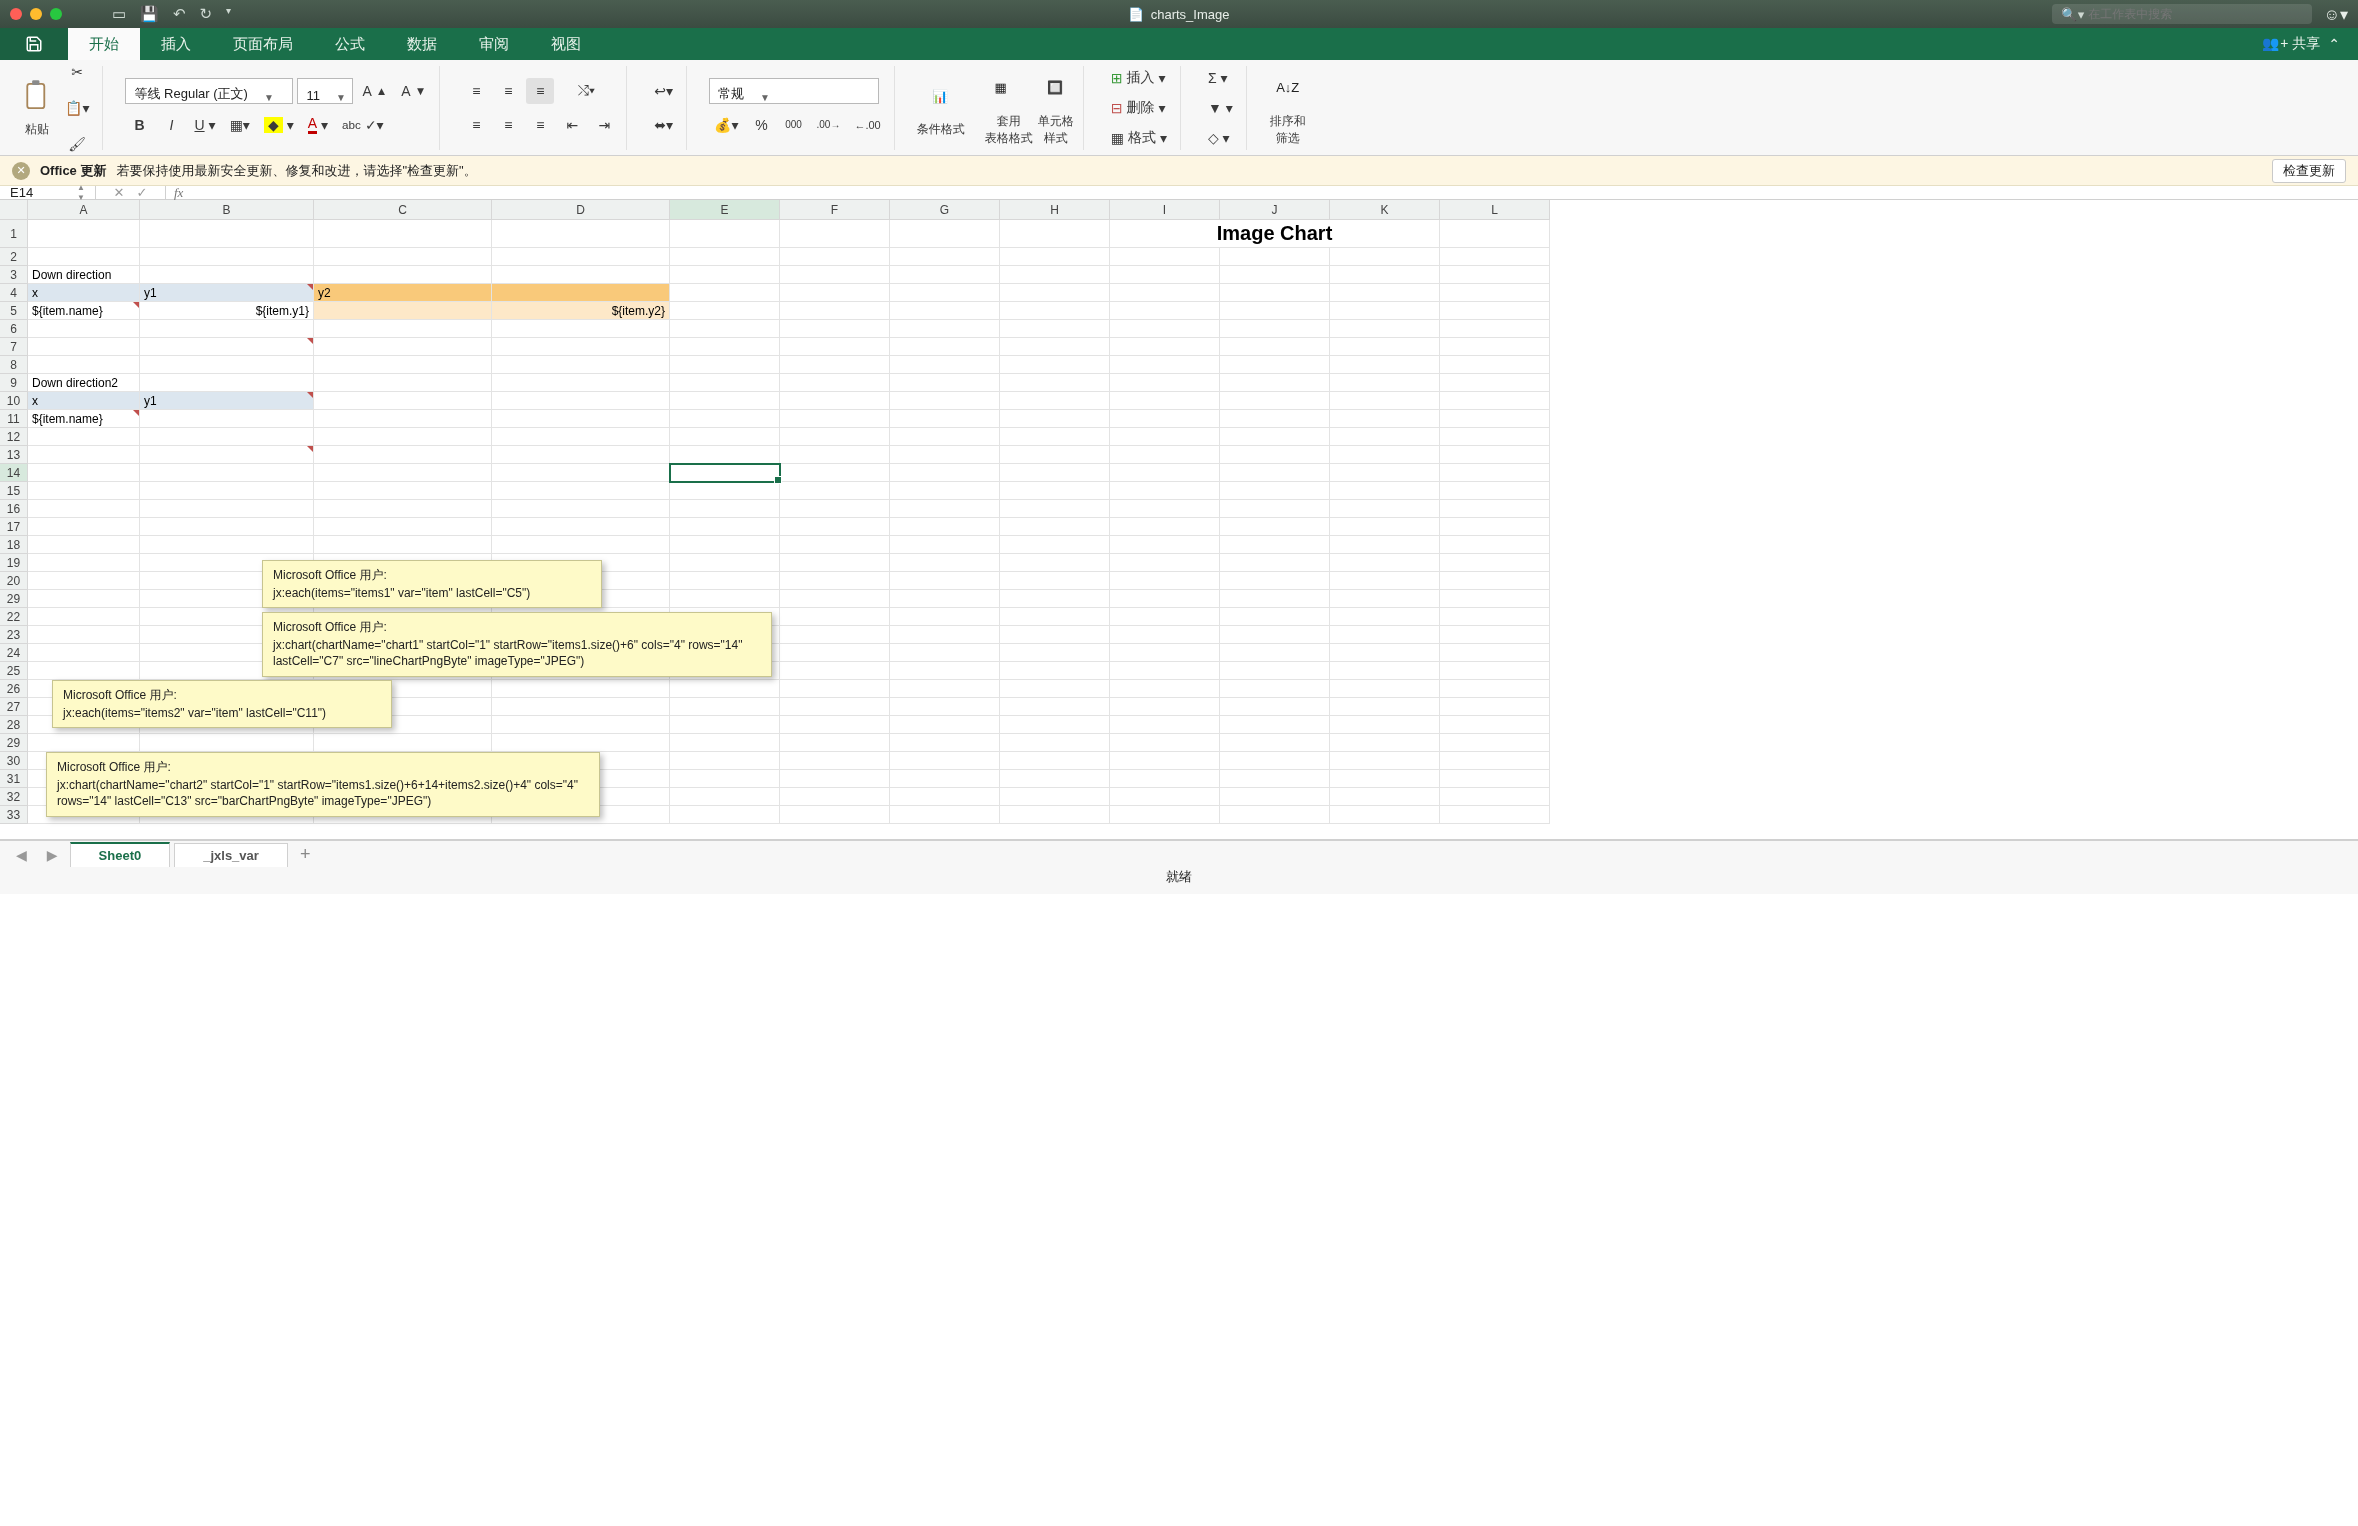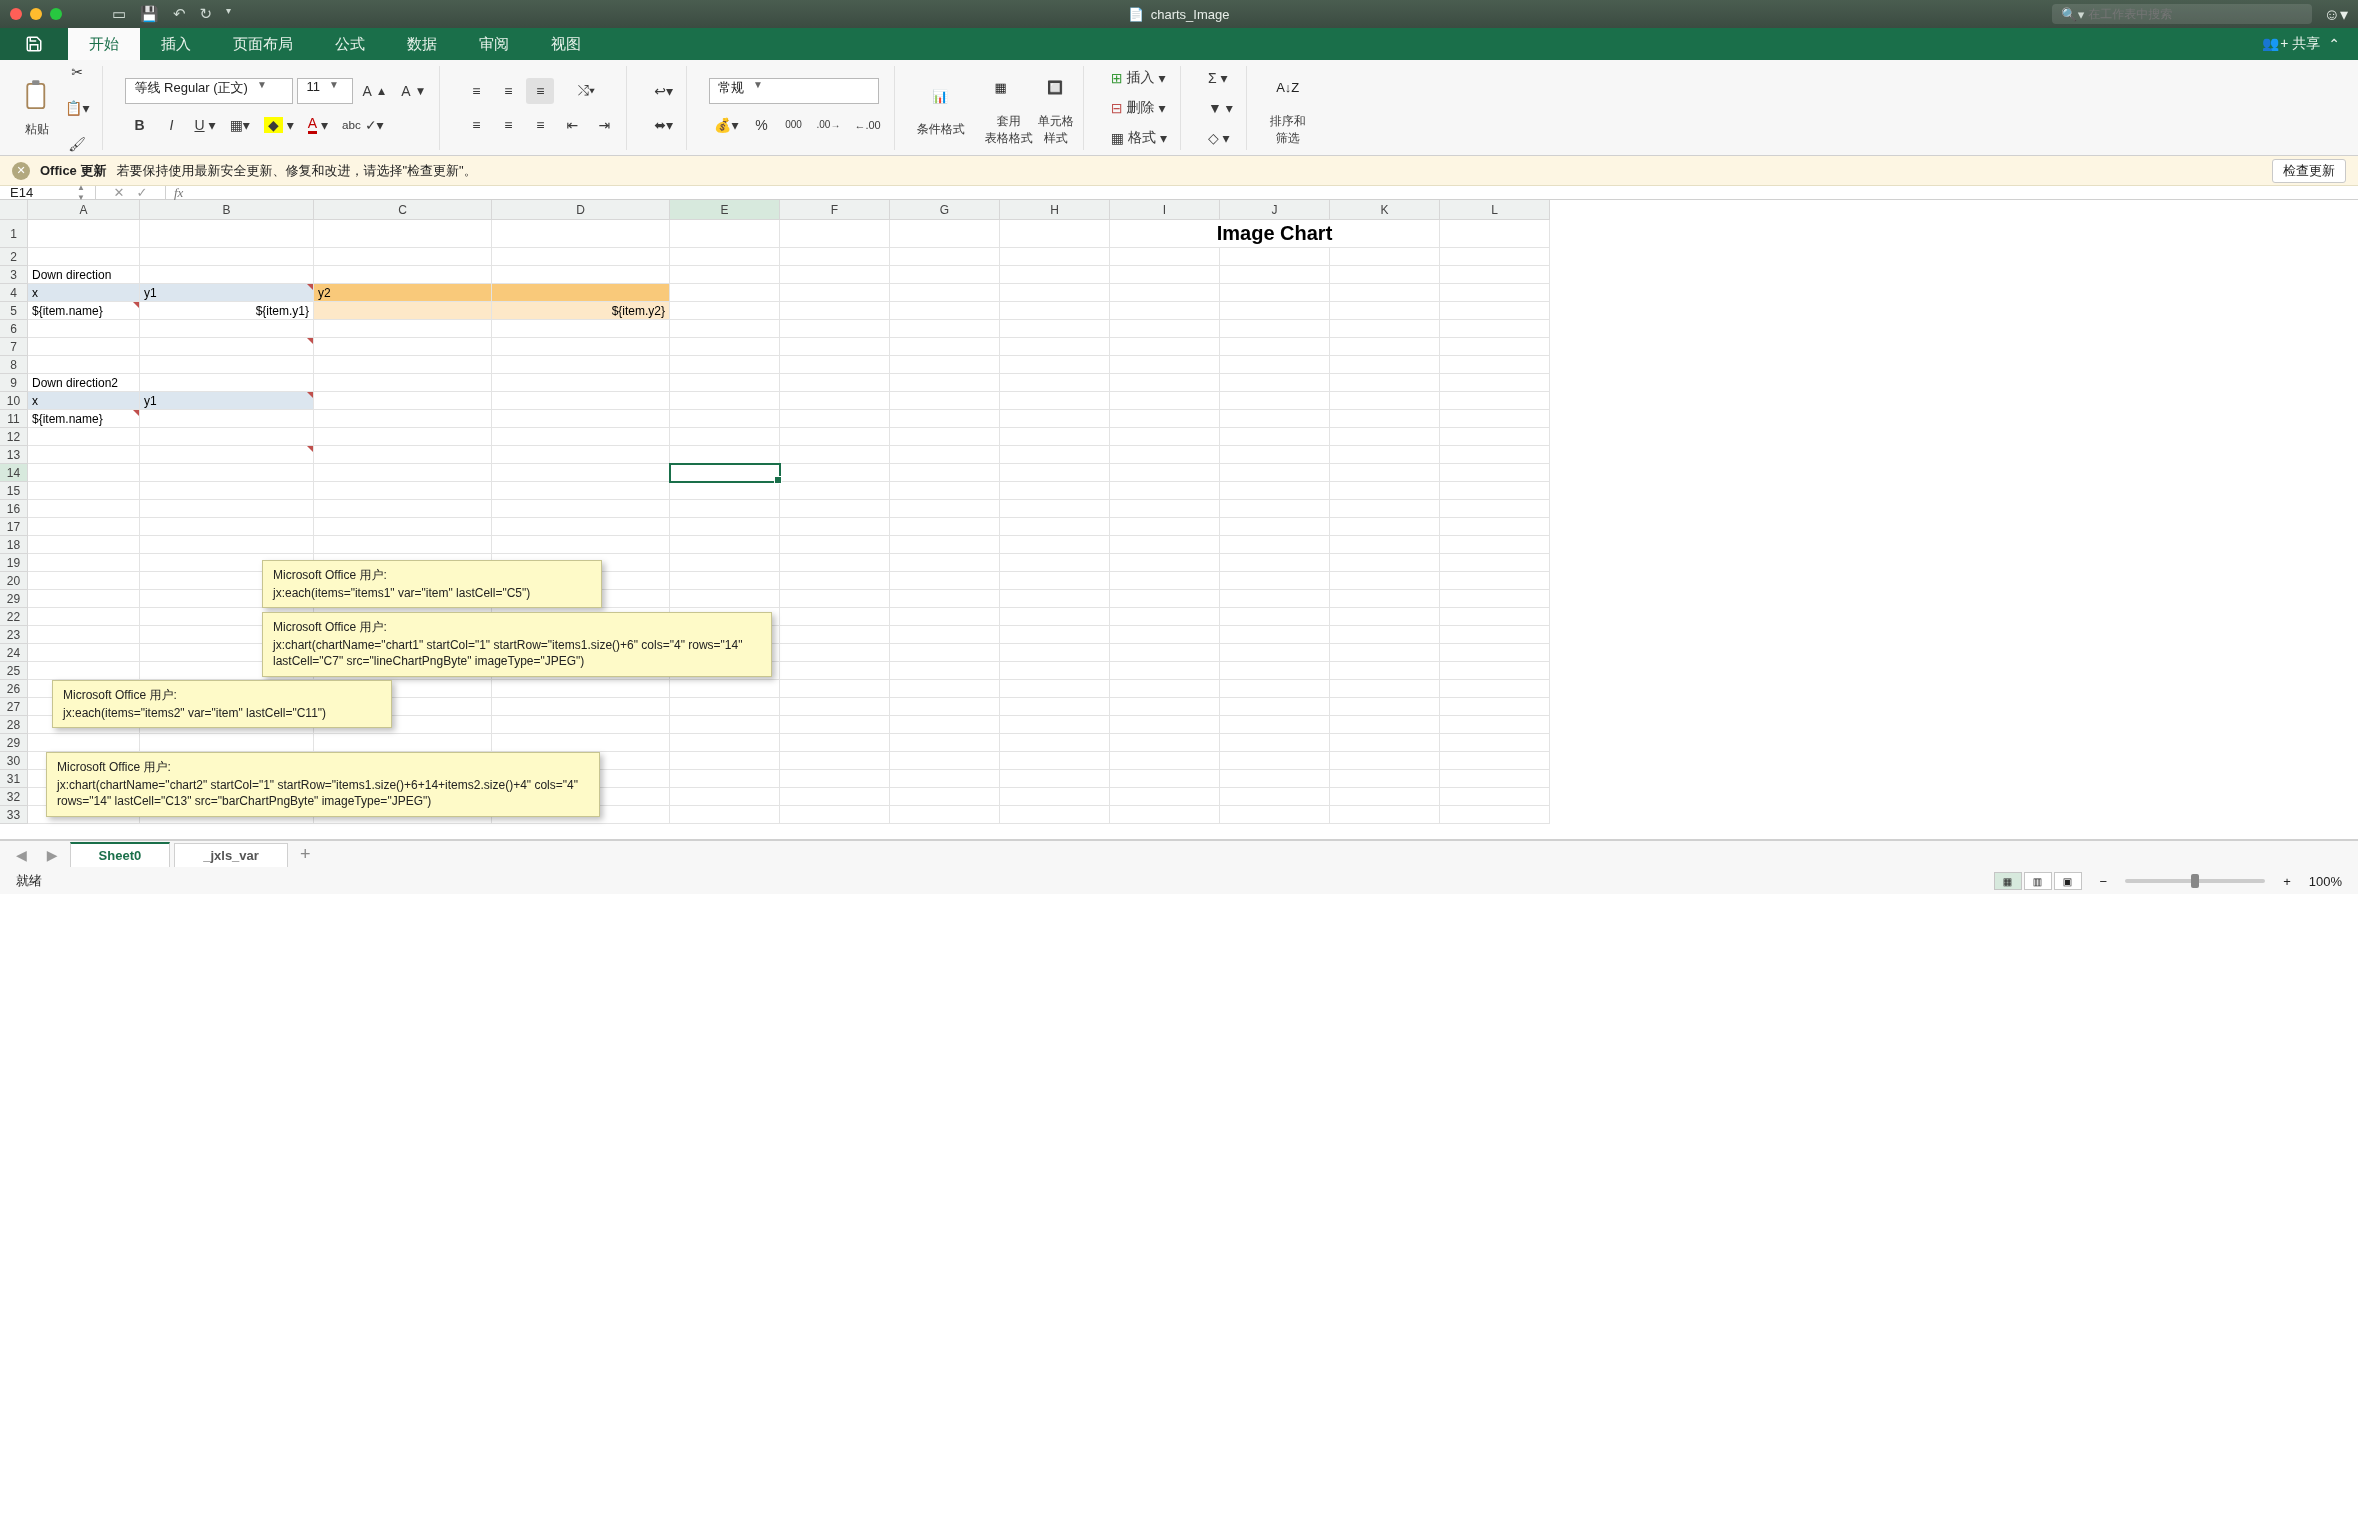--- a/index.html
+++ b/index.html
@@ -19,21 +19,21 @@
   .save-area { width:68px; display:flex; align-items:center; justify-content:center; background:#1b6041;}
   .save-area svg { color:#fff;}
   .rtab { padding:0 21px; display:flex; align-items:center; cursor:pointer;}
   .rtab.active { background:#fafafa; color:#1a6f4a; font-weight:500;}
   .ribbon-tabs .sharearea { margin-left:auto; display:flex; align-items:center; gap:8px; padding:0 18px; font-size:14px;}
   
   .ribbon { height:96px; background:#f7f7f7; border-bottom:1px solid #d0d0d0; display:flex; align-items:center; padding:6px 10px; gap:14px;}
   .rgroup { display:flex; flex-direction:column; align-items:center; gap:2px; padding:0 8px; border-right:1px solid #e1e1e1; height:84px; justify-content:center;}
   .rgroup:last-child{border-right:none;}
   .btnlike { min-width:28px; height:26px; border:1px solid transparent; border-radius:3px; display:flex; align-items:center; justify-content:center; font-size:14px; color:#3b3b3b; gap:4px; padding:0 4px;}
-  .combo { height:26px; border:1px solid #b9b9b9; background:#fff; display:flex; align-items:flex-start; padding:0 4px 0 8px; gap:9px;}
+  .combo { height:26px; border:1px solid #b9b9b9; background:#fff; display:flex; align-items:flex-end; padding:0 4px 0 8px; gap:16px;}
   .combo .dd { color:#666; font-size:10px;}
   .row { display:flex; gap:4px; align-items:center;}
   .small-label { font-size:12px; color:#3b3b3b; margin-top:2px;}
   .col { display:flex; flex-direction:column; gap:4px; align-items:center;}
   .bigicon{ width:38px; height:38px; display:flex; align-items:center; justify-content:center;}
   
   .msgbar { height:30px; background:#fdf6e3; border-bottom:1px solid #e6dfc4; display:flex; align-items:center; padding:0 12px; font-size:13px; gap:10px;}
   .msgbar .closex { width:18px; height:18px; border-radius:50%; background:#b2a87e; color:#fff; display:flex; align-items:center; justify-content:center; font-size:11px;}
   .msgbar .title { font-weight:600; }
   .msgbar .checkbtn { margin-left:auto; border:1px solid #c9c9c9; background:#fff; padding:2px 10px; border-radius:3px;}
@@ -65,21 +65,21 @@
   
   .comment{ position:absolute; background:#fefac8; border:1px solid #c7c490; box-shadow:3px 3px 6px rgba(0,0,0,.25); font-size:12px; padding:6px 10px; z-index:5; line-height:1.35;}
   .comment .chdr{ font-weight:400; margin-bottom:2px;}
   
   .tabbar{ height:28px; background:#f7f7f7; border-top:1px solid #d0d0d0; display:flex; align-items:center; padding:0 8px; gap:4px;}
   .navarrow{ color:#999; font-size:14px; padding:0 8px;}
   .stab{ padding:4px 28px; background:#fff; border:1px solid #d0d0d0; border-bottom:none; border-radius:0 0 0 0; font-size:13px; color:#555;font-weight:bold;}
   .stab.active{ color:#1a6f4a; border-top:2px solid #1a6f4a;}
   .addtab{ padding:2px 8px; color:#888; font-size:18px;}
   
-  .status{ height:26px; background:#f7f7f7; display:flex; align-items:center; padding:0 16px; font-size:13px; gap:18px;}
+  .status{ height:26px; background:#f7f7f7; display:flex; align-items:center; padding:0 16px; font-size:13px; gap:18px;flex-direction:column;}
   .status .views{ margin-left:auto; display:flex; gap:2px;}
   .status .viewbtn{width:28px; height:18px; border:1px solid #c5c5c5; background:#fff; display:flex; align-items:center; justify-content:center; font-size:10px;}
   .status .viewbtn.active{background:#d7e9dd;}
   .zoom-slider{ width:140px; height:4px; background:#ccc; position:relative; border-radius:2px;}
   .zoom-slider::after{content:""; position:absolute; left:50%; top:50%; width:8px; height:14px; background:#888; transform:translate(-50%,-50%); border-radius:2px;}
   svg{display:block;}
 </style>
 </head>
 <body>
 

